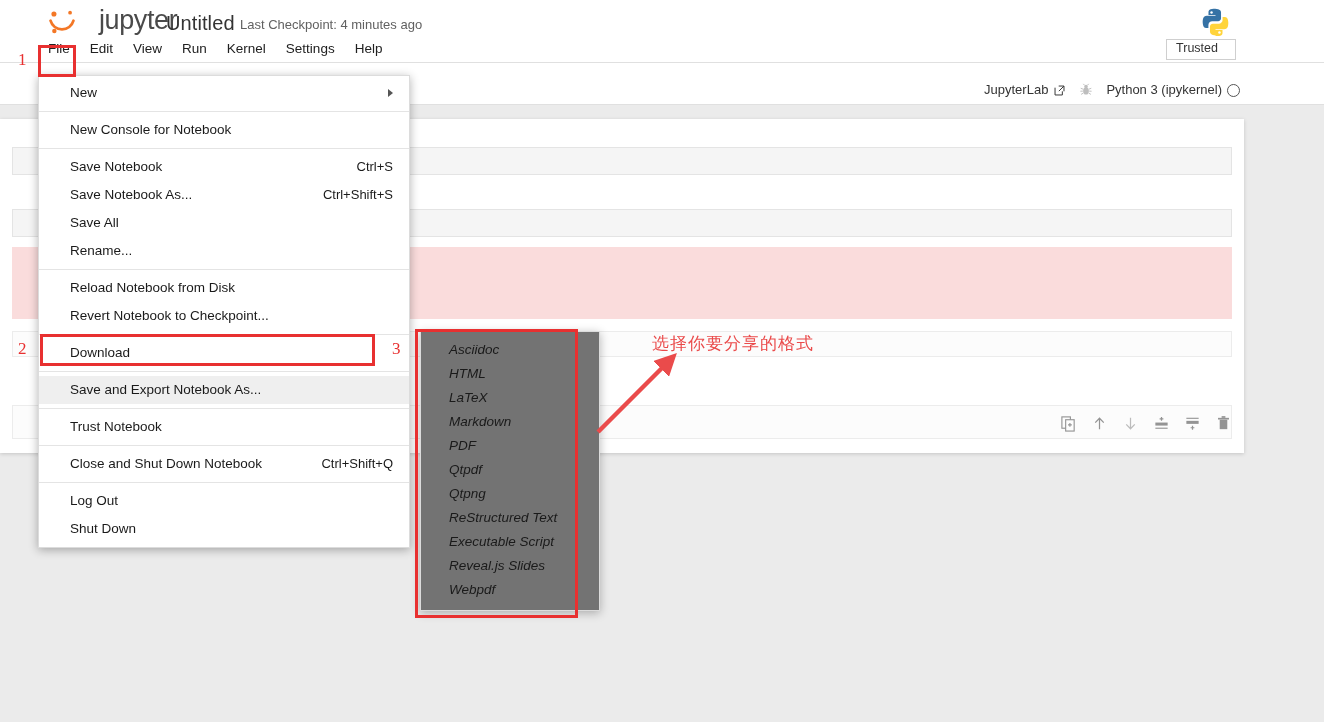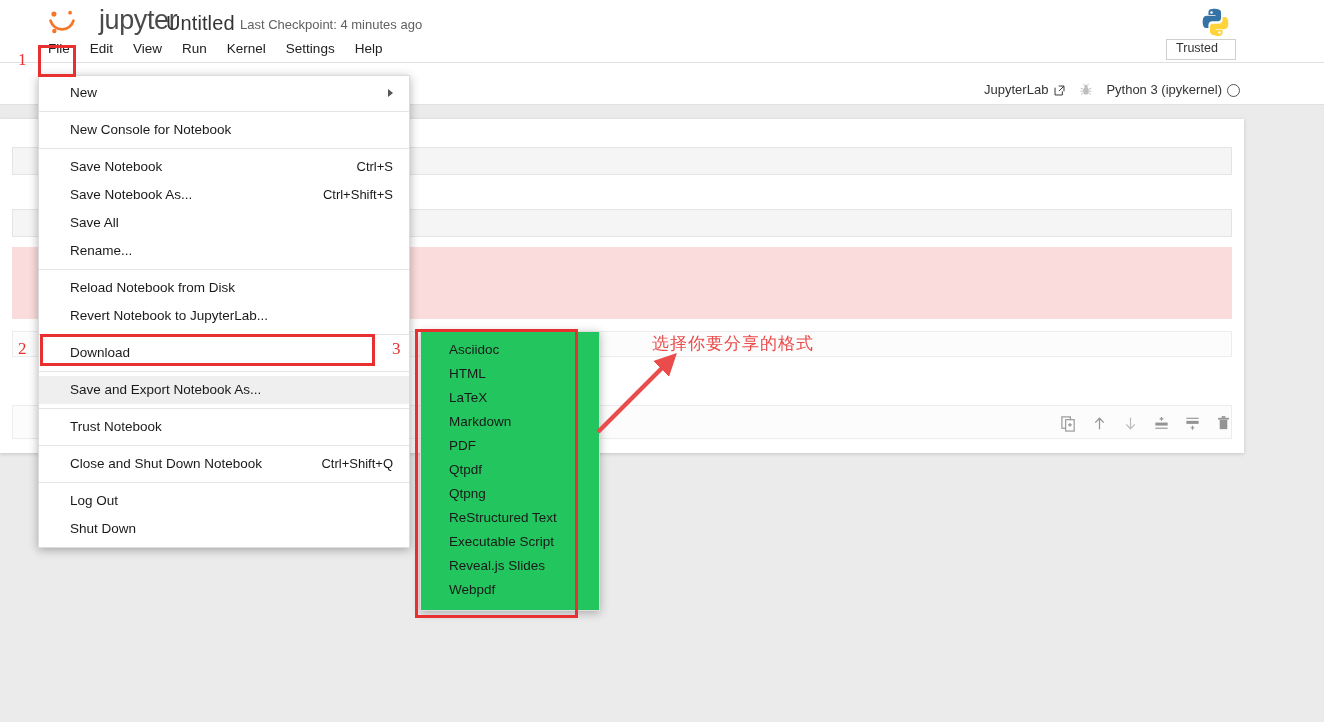--- a/index.html
+++ b/index.html
@@ -223,26 +223,27 @@
     border-left: 5px solid #555;
     border-top: 4px solid transparent;
     border-bottom: 4px solid transparent;
   }
 
   
   #export-submenu {
     position: absolute;
     left: 420px; top: 331px;
     width: 180px;
-    background: #22c55e;
+    background: #737373;
     box-shadow: 0 2px 9px rgba(0,0,0,0.28);
     border: 1px solid #dcdcdc;
     box-sizing: border-box;
     padding: 6px 0 8px 0;
     z-index: 45;
+    font-style: italic;
   }
   .smi {
     height: 24px;
     line-height: 24px;
     padding-left: 28px;
     font-size: 13.5px;
     color: #1a1a1a;
     white-space: nowrap;
     cursor: default;
   }
@@ -427,21 +428,21 @@
   <div class="mi">
     <span>Rename...</span>
   </div>
 
   <div class="mi-sep"></div>
 
   <div class="mi">
     <span>Reload Notebook from Disk</span>
   </div>
   <div class="mi">
-    <span>Revert Notebook to JupyterLab...</span>
+    <span>Revert Notebook to Checkpoint...</span>
   </div>
 
   <div class="mi-sep"></div>
 
   <div class="mi">
     <span>Download</span>
   </div>
 
   <div class="mi-sep"></div>
 

